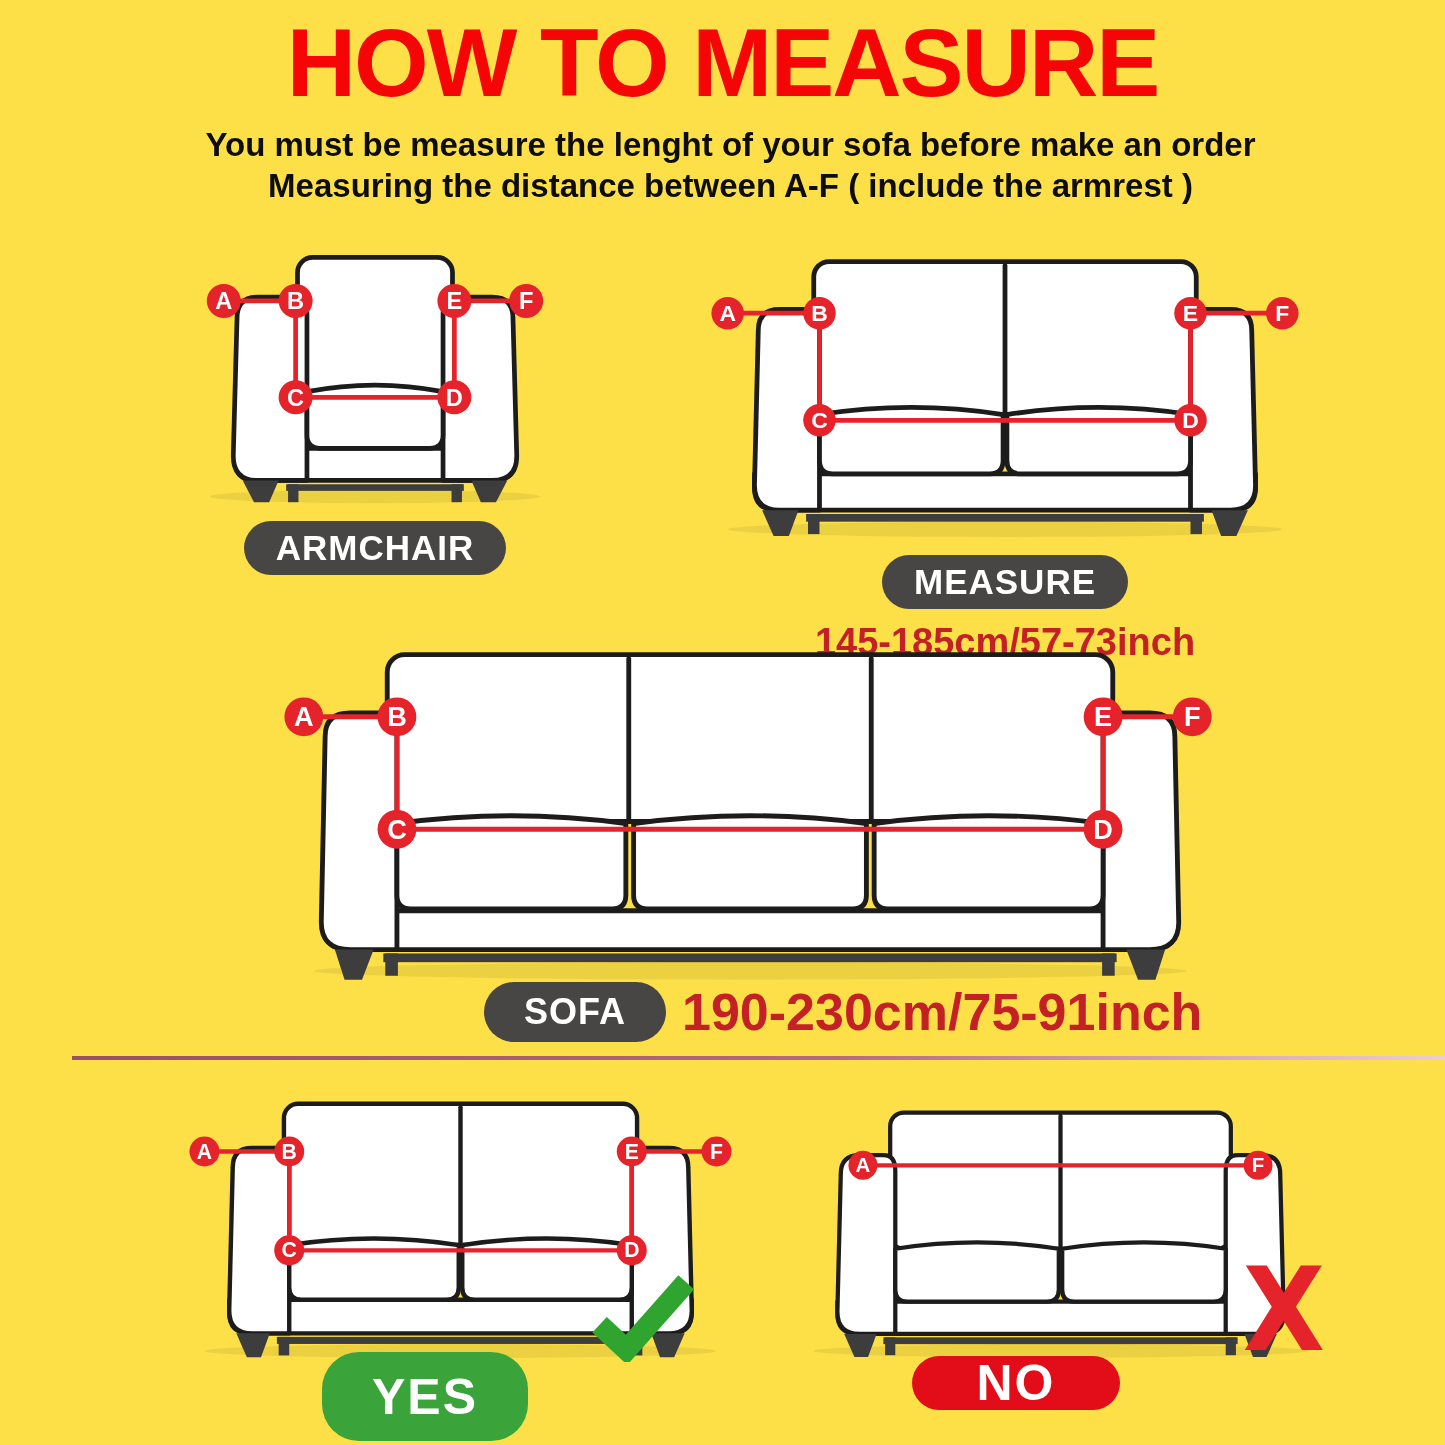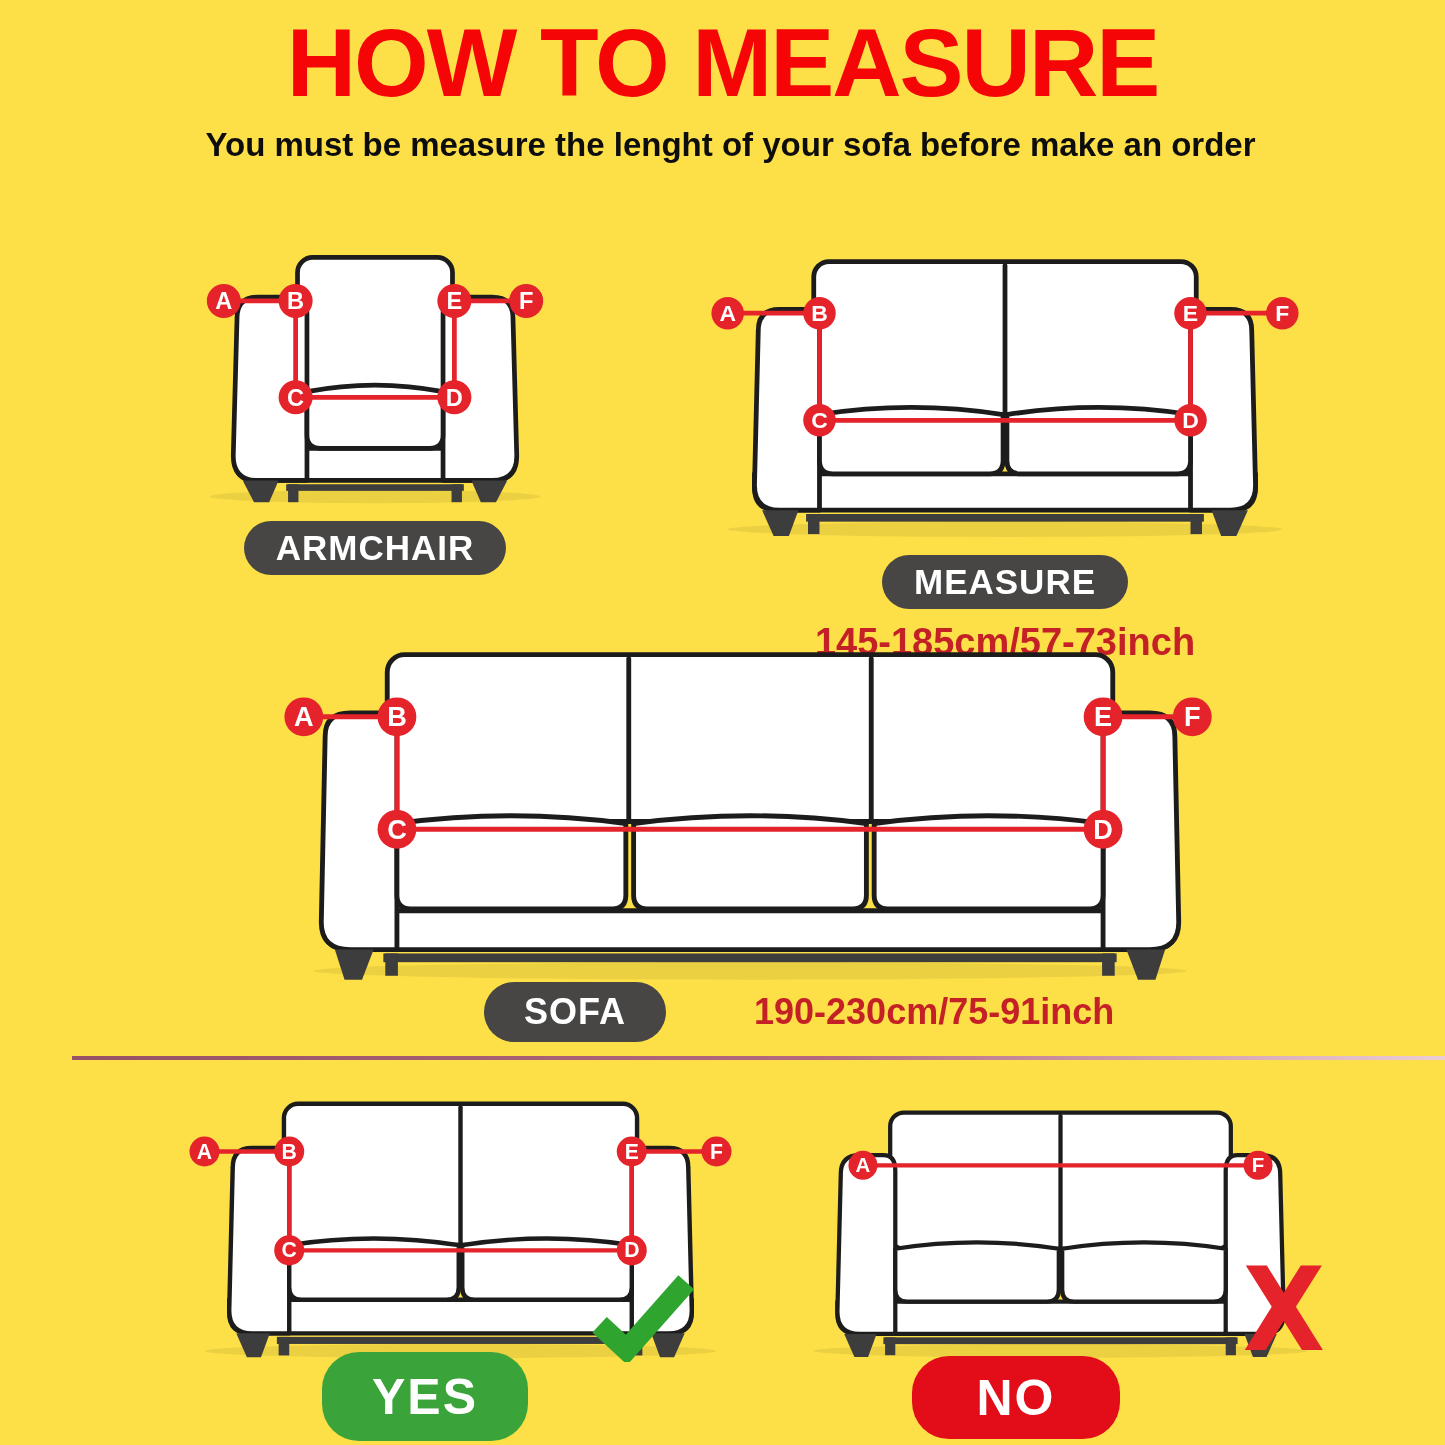--- a/index.html
+++ b/index.html
@@ -20,42 +20,42 @@
   .col-armchair{left:150px;top:248px;width:450px;}
   .col-loveseat{left:690px;top:252px;width:630px;}
   .sofa-svg{position:absolute;left:265px;top:645px;}
   .badge{
     display:inline-block;background:#474645;color:#ffffff;
     font-size:35px;font-weight:bold;letter-spacing:1px;
     padding:7px 32px;border-radius:30px;margin-top:16px;
   }
   .range{color:#c42126;font-size:38px;font-weight:bold;margin-top:12px;}
   .sofa-caption{
-    position:absolute;left:484px;top:982px;display:flex;align-items:center;gap:44px;
+    position:absolute;left:484px;top:982px;display:flex;align-items:center;gap:16px;
   }
   .sofa-caption .badge{margin-top:0;font-size:36px;padding:9px 40px;}
-  .sofa-caption .range{margin-top:0;font-size:36px;margin-left:44px;}
+  .sofa-caption .range{margin-top:0;font-size:52px;}
   .divider{
     position:absolute;left:72px;top:1056px;width:1373px;height:4px;
     background:linear-gradient(90deg,#965164 0%,#b4697e 55%,#eccdd5 100%);
   }
   .yes-svg{position:absolute;left:178px;top:1095px;}
   .no-svg{position:absolute;left:788px;top:1104px;}
   .check-svg{position:absolute;left:588px;top:1272px;}
   .x-mark{
     position:absolute;left:1236px;top:1252px;width:96px;text-align:center;
     font-family:"DejaVu Sans",sans-serif;font-weight:bold;font-size:116px;
     line-height:1;color:#e4232b;transform:scaleX(0.92);
   }
   .pill{
     position:absolute;display:flex;align-items:center;justify-content:center;
     color:#fff;font-weight:bold;font-size:50px;letter-spacing:2px;border-radius:37px;
   }
   .pill-yes{left:322px;top:1352px;width:206px;height:89px;background:#3aa43a;}
-  .pill-no{left:912px;top:1356px;width:208px;height:83px;background:#e20d18;}
+  .pill-no{left:912px;top:1356px;width:208px;height:54px;background:#e20d18;}
   
   .art{stroke:#1c1c1c;stroke-width:5;fill:#ffffff;stroke-linejoin:round;stroke-linecap:round;}
   .art .shadow{fill:rgba(0,0,0,0.07);stroke:none;}
   .art .legs{fill:#3d3d3d;stroke:none;}
   
   .m-line{stroke:#e4232b;stroke-width:5;fill:none;}
   .dot circle{fill:#e4232b;stroke:none;}
   .dot text{
     fill:#ffffff;stroke:none;font-weight:bold;text-anchor:middle;
     font-family:"Liberation Sans",sans-serif;
@@ -123,20 +123,21 @@
           <rect x="863" y="318" width="13" height="23"></rect>
         </g>
       </g>
     </defs>
   </svg>
 
   <div class="title">HOW TO MEASURE</div>
 
   <div class="subtitle">
     <div>You must be measure the lenght of your sofa before make an order</div>
+    <div>Measuring the distance between A-F ( include the armrest )</div>
   </div>
 
   <div class="figcol col-armchair">
     <svg class="fig" width="378" viewBox="0 0 400 272">
       <use href="#g-armchair"></use>
       <g class="ov-armchair">
         <path class="m-line" d="M40 56 H116 V158 H284 V56 H360"></path>
         <g class="dot" transform="translate(40,56)">
             <circle r="18"></circle>
             <text y="9">A</text>

